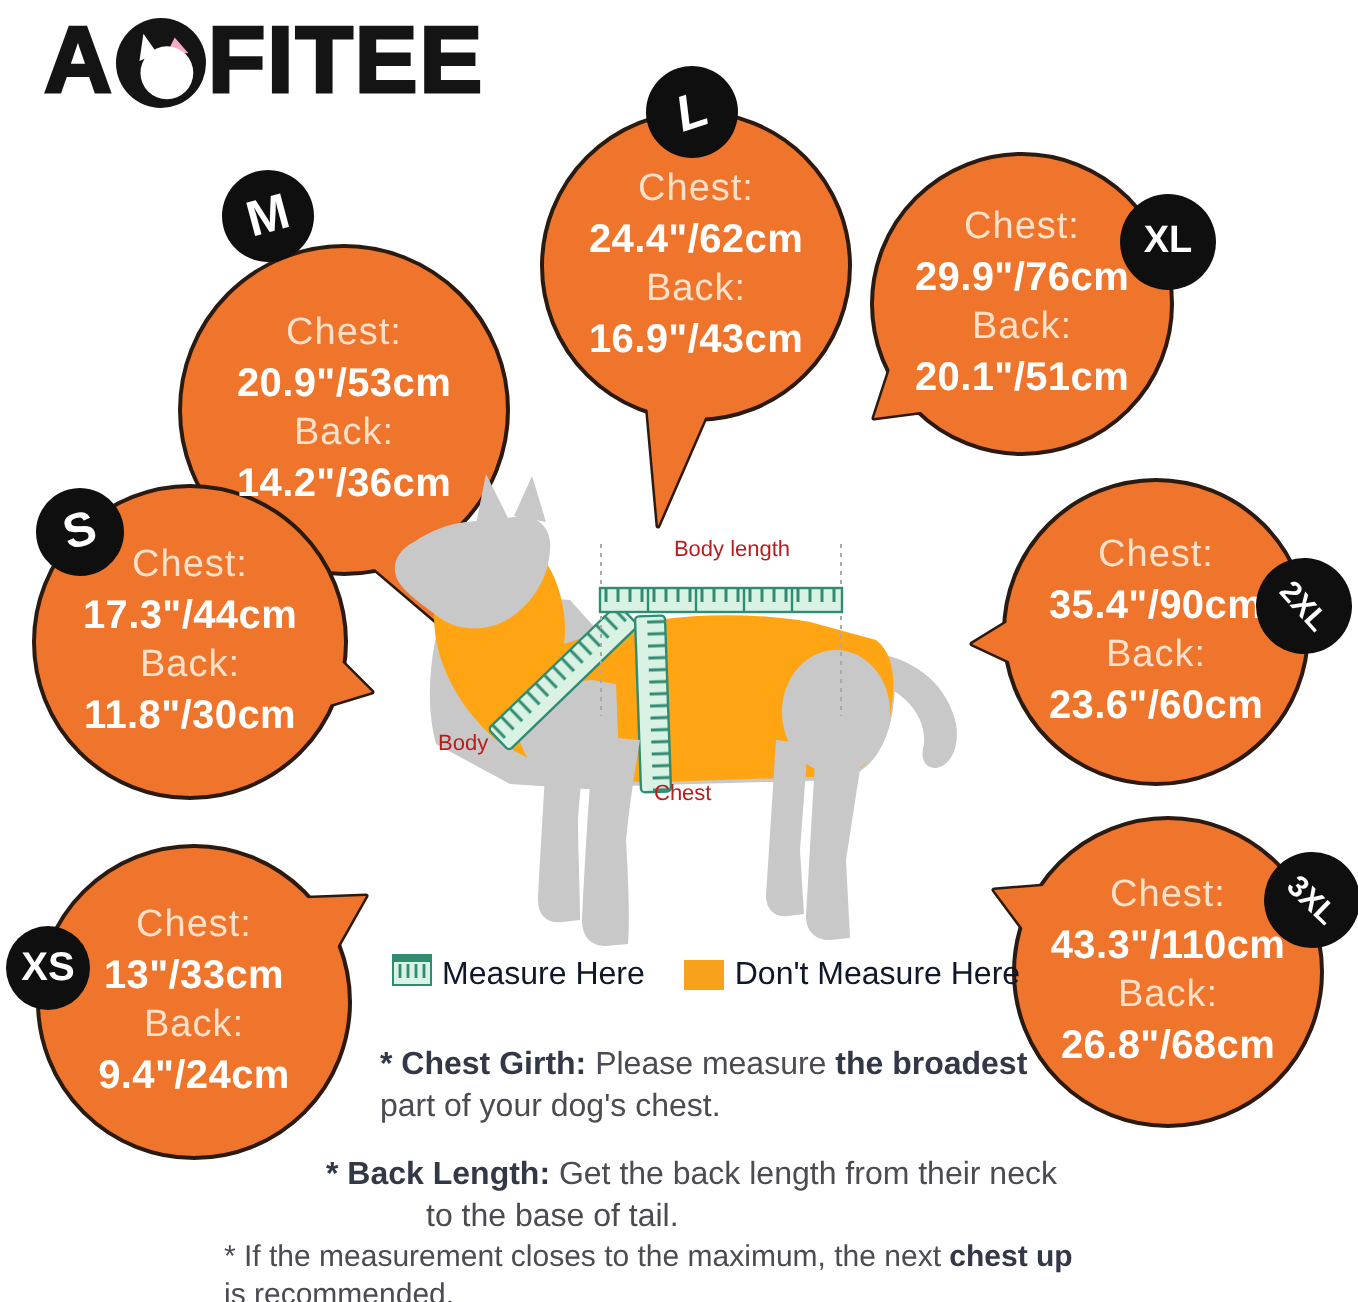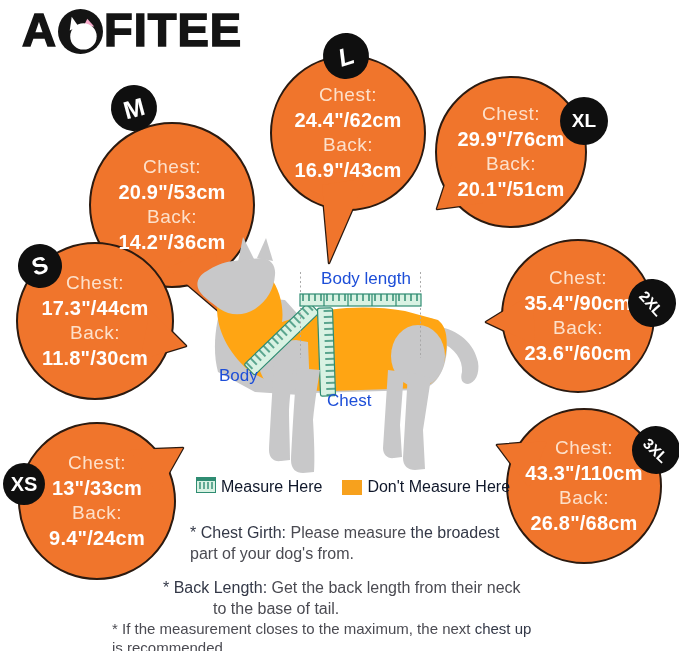--- a/index.html
+++ b/index.html
@@ -14,31 +14,31 @@
         -webkit-text-stroke:1.6px #141414;}
   .logo svg{margin:3px 1px 0 1px;}
   
   .bubble-text{position:absolute;width:150px;text-align:center;z-index:3;}
   .bt-label{font-size:19px;line-height:24px;font-weight:400;color:rgba(255,243,230,0.85);letter-spacing:.5px;}
   .bt-value{font-size:20px;line-height:26px;font-weight:700;color:#ffffff;letter-spacing:.2px;}
   
   .badge{position:absolute;z-index:4;background:#0f0f0f;border-radius:50%;color:#fff;
          display:flex;align-items:center;justify-content:center;font-weight:700;}
   
-  .diag-label{position:absolute;z-index:3;color:#1d4ed8;font-size:17px;white-space:nowrap;}
+  .diag-label{position:absolute;z-index:3;color:#b91c1c;font-size:11px;white-space:nowrap;}
   
   .legend{position:absolute;left:196px;top:477px;z-index:3;display:flex;align-items:center;
           font-size:16px;color:#0f172a;white-space:nowrap;}
   .legend .swatch{margin-right:5px;display:inline-block;}
   .legend .sw-orange{width:20px;height:15px;background:#F7A11D;}
   .legend .item{display:flex;align-items:center;}
   .legend .gap{width:20px;}
   
   .note{position:absolute;z-index:3;color:#4b4b52;font-size:16px;line-height:21px;white-space:nowrap;}
-  .note .nb{font-weight:400;color:#333847;}
+  .note .nb{font-weight:700;color:#333847;}
   .n1{left:190px;top:522px;}
   .n2{left:163px;top:577px;}
   .n2 .indent{margin-left:50px;}
   .n3{left:112px;top:619px;font-size:15px;line-height:19px;}
 </style>
 </head>
 <body>
 
 <div id="stage">
 
@@ -213,21 +213,21 @@
       </svg>
     </span>
     <span class="item">Measure Here</span>
     <span class="gap"></span>
     <span class="swatch sw-orange"></span>
     <span class="item">Don't Measure Here</span>
   </div>
 
   <div class="note n1">
     <div class="note-line"><span class="nb">* Chest Girth:</span><span> Please measure </span><span class="nb">the broadest</span></div>
-    <div class="note-line">part of your dog's from.</div>
+    <div class="note-line">part of your dog's chest.</div>
   </div>
   <div class="note n2">
     <div class="note-line"><span class="nb">* Back Length:</span><span> Get the back length from their neck</span></div>
     <div class="note-line indent">to the base of tail.</div>
   </div>
   <div class="note n3">
     <div class="note-line"><span>* If the measurement closes to the maximum, the next </span><span class="nb">chest up</span></div>
     <div class="note-line">is recommended.</div>
   </div>
 

